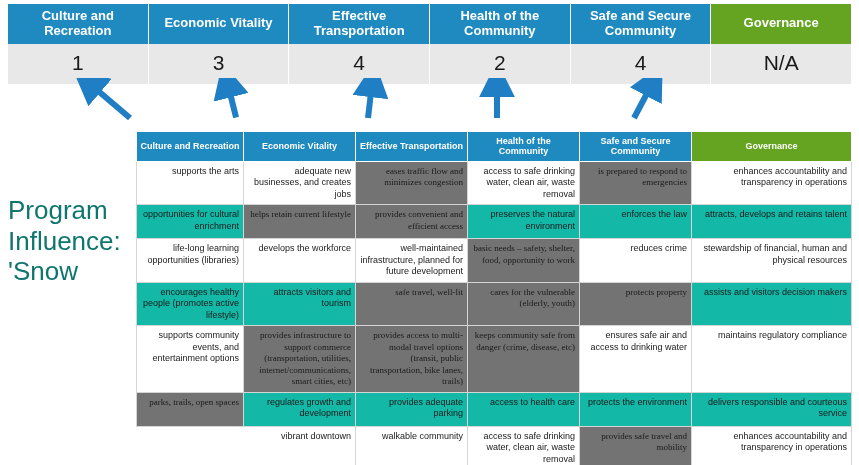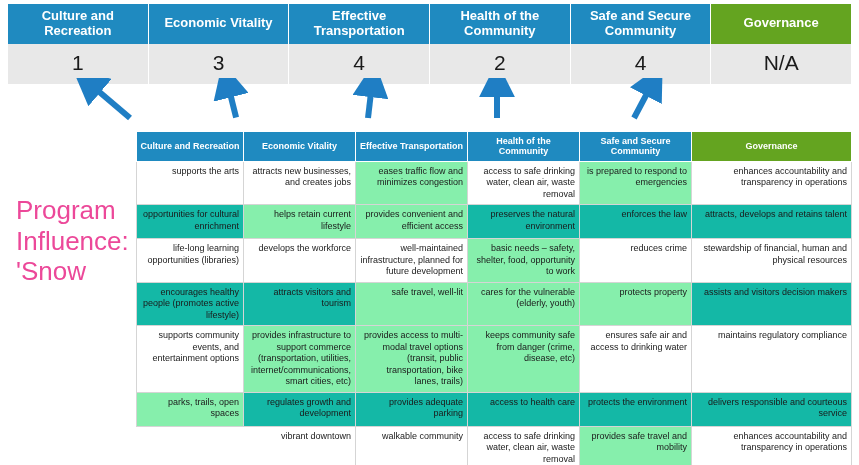--- a/index.html
+++ b/index.html
@@ -67,25 +67,25 @@
     position: absolute;
     left: 0;
     top: 78px;
     width: 859px;
     height: 60px;
   }
 
   
   #caption {
     position: absolute;
-    left: 16px;
+    left: 8px;
     top: 195px;
     width: 120px;
     font-size: 26px;
-    color: #ec4899;
+    color: #0f766e;
     line-height: 1.18;
   }
 
   
   #matrix {
     position: absolute;
     left: 136px;
     top: 131px;
     width: 715px;
     border-collapse: collapse;
@@ -112,21 +112,22 @@
     vertical-align: top;
     padding: 4px 4px;
     border: 1px solid #d5d5d5;
     line-height: 1.28;
     height: 34px;
     background: #ffffff;
     box-sizing: border-box;
     text-align: right;
   }
   #matrix td.hl {
-    background: #86efac;
+    background: #737373;
+    font-family: Liberation Serif, serif;
   }
   #matrix td.alt {
     background: #14b8a6;
   }
   #matrix td.empty {
     background: #ffffff;
     border-color: #ffffff;
   }
 </style>
 </head>
@@ -185,21 +186,21 @@
       <th>Economic Vitality</th>
       <th>Effective Transportation</th>
       <th>Health of the Community</th>
       <th>Safe and Secure Community</th>
       <th class="gov">Governance</th>
     </tr>
   </thead>
   <tbody id="matrix-body">
       <tr>
         <td class="">supports the arts</td>
-        <td class="">attracts new businesses, and creates jobs</td>
+        <td class="">adequate new businesses, and creates jobs</td>
         <td class="hl">eases traffic flow and minimizes congestion</td>
         <td class="">access to safe drinking water, clean air, waste removal</td>
         <td class="hl">is prepared to respond to emergencies</td>
         <td class="">enhances accountability and transparency in operations</td>
       </tr>
       <tr>
         <td class="alt">opportunities for cultural enrichment</td>
         <td class="hl">helps retain current lifestyle</td>
         <td class="hl">provides convenient and efficient access</td>
         <td class="alt">preserves the natural environment</td>

